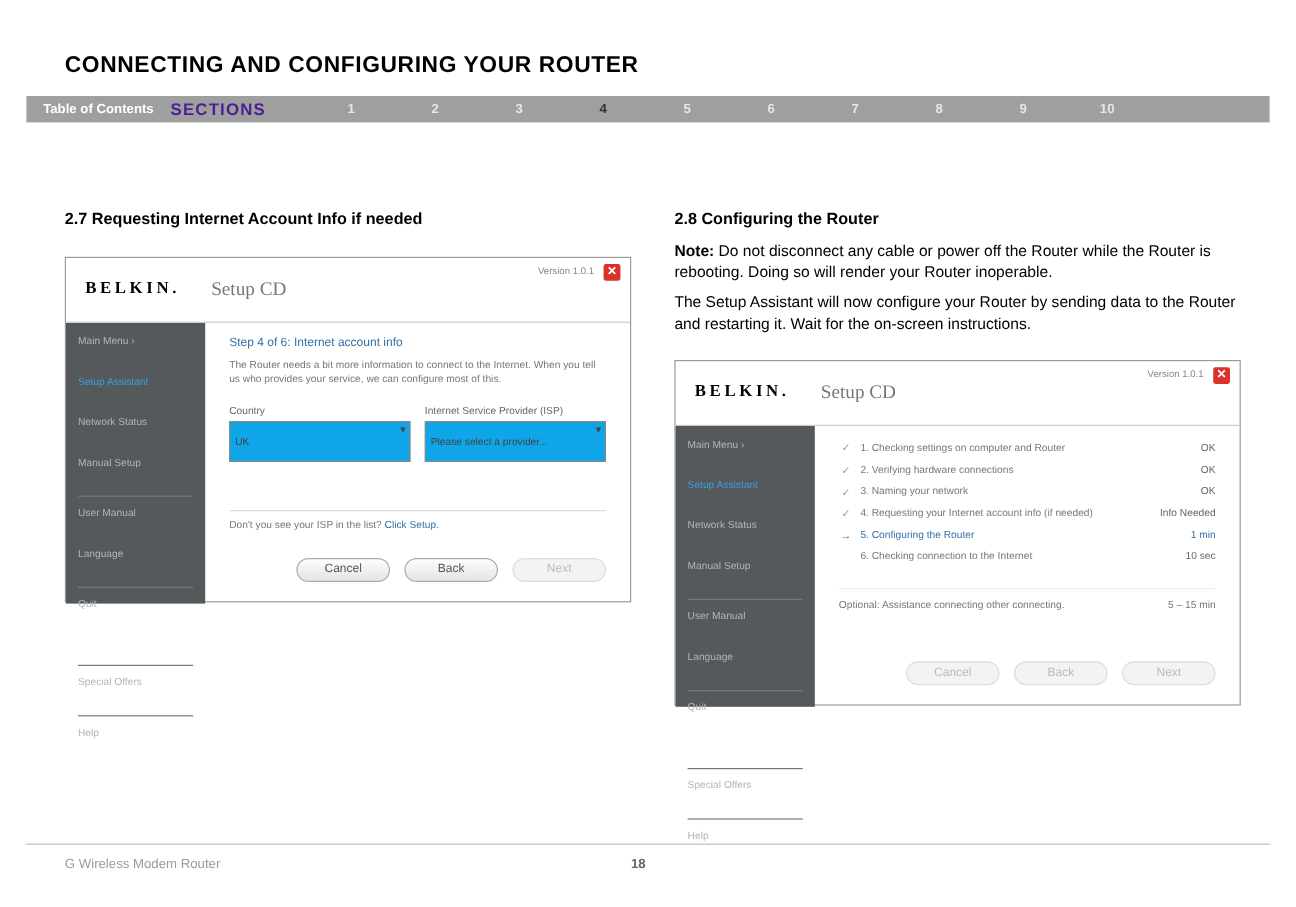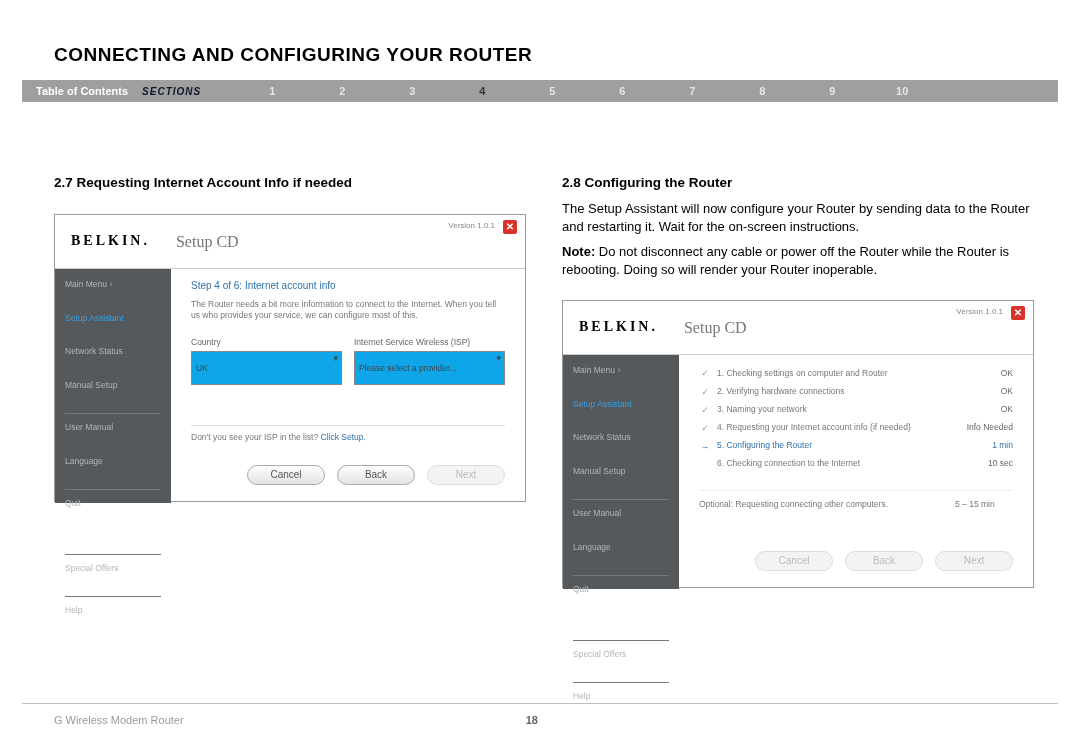--- a/index.html
+++ b/index.html
@@ -28,25 +28,24 @@
     height: 22px;
     background: #9f9f9f;
     display: flex;
     align-items: center;
     color: #fff;
     font-size: 11px;
   }
   .nav-toc { padding: 0 14px; font-weight: bold; }
   .nav-sections-label {
     font-weight: bold;
-    font-size: 10px;
+    font-size: 14px;
     letter-spacing: 1px;
-    color: #0f172a;
+    color: #4c1d95;
     padding-right: 36px;
-    font-style: italic;
   }
   .nav-num {
     flex: 0 0 auto;
     width: 70px;
     text-align: center;
     font-weight: bold;
     color: #e6e6e6;
     cursor: pointer;
   }
   .nav-num.active { color: #333; }
@@ -174,21 +173,21 @@
   .isp-note a { color: #3071a9; cursor: pointer; }
 
   .step-list { display: flex; flex-direction: column; gap: 6px; margin-top: 2px; }
   .step-row { display: flex; align-items: center; gap: 6px; }
   .step-row .ico { width: 12px; text-align: center; color: #7aa7c7; font-size: 9px; }
   .step-row .txt { flex: 1; }
   .step-row .stat { width: 58px; text-align: right; color: #666; }
   .step-row.current .txt, .step-row.current .stat, .step-row.current .ico { color: #3071a9; }
   .opt-row { margin-top: 20px; border-top: 1px solid #eee; padding-top: 8px; display: flex; }
   .opt-row .txt { flex: 1; }
-  .opt-row .stat { width: 58px; text-align: left; }
+  .opt-row .stat { width: 58px; text-align: right; }
 
   .btn-row {
     margin-top: auto;
     display: flex;
     justify-content: flex-end;
     gap: 12px;
     padding-bottom: 8px;
   }
   .btn {
     width: 78px;
@@ -263,44 +262,44 @@
         </div>
         <div class="shot-main">
           <div class="step-title">Step 4 of 6: Internet account info</div>
           <div class="step-desc">The Router needs a bit more information to connect to the Internet. When you tell us who provides your service, we can configure most of this.</div>
           <div class="field-row">
             <div class="field">
               <div class="field-label">Country</div>
               <div class="field-select">UK</div>
             </div>
             <div class="field">
-              <div class="field-label">Internet Service Wireless (ISP)</div>
+              <div class="field-label">Internet Service Provider (ISP)</div>
               <div class="field-select">Please select a provider...</div>
             </div>
           </div>
           <div class="isp-note">
             <span>Don't you see your ISP in the list? </span>
             <a>Click Setup.</a>
           </div>
           <div class="btn-row">
             <div class="btn">Cancel</div>
             <div class="btn">Back</div>
             <div class="btn disabled">Next</div>
           </div>
         </div>
       </div>
     </div>
   </div>
 
   <div class="col">
     <div class="sec-title">2.8 Configuring the Router</div>
-    <div class="para">The Setup Assistant will now configure your Router by sending data to the Router and restarting it. Wait for the on-screen instructions.</div>
     <div class="para">
       <span class="note-label">Note:</span><span> Do not disconnect any cable or power off the Router while the Router is rebooting. Doing so will render your Router inoperable.</span>
     </div>
+    <div class="para">The Setup Assistant will now configure your Router by sending data to the Router and restarting it. Wait for the on-screen instructions.</div>
 
     <div class="shot">
       <div class="shot-head">
         <span class="shot-logo">BELKIN.</span>
         <span class="shot-app-title">Setup CD</span>
         <span class="shot-version">Version 1.0.1</span>
         <span class="shot-close">✕</span>
       </div>
       <div class="shot-body">
         <div class="shot-sidebar">
@@ -342,21 +341,21 @@
                 <span class="txt">5. Configuring the Router</span>
                 <span class="stat">1 min</span>
               </div>
               <div class="step-row">
                 <span class="ico"></span>
                 <span class="txt">6. Checking connection to the Internet</span>
                 <span class="stat">10 sec</span>
               </div>
             </div>
           <div class="opt-row">
-            <span class="txt">Optional: Requesting connecting other computers.</span>
+            <span class="txt">Optional: Assistance connecting other connecting.</span>
             <span class="stat">5 – 15 min</span>
           </div>
           <div class="btn-row">
             <div class="btn disabled">Cancel</div>
             <div class="btn disabled">Back</div>
             <div class="btn disabled">Next</div>
           </div>
         </div>
       </div>
     </div>

